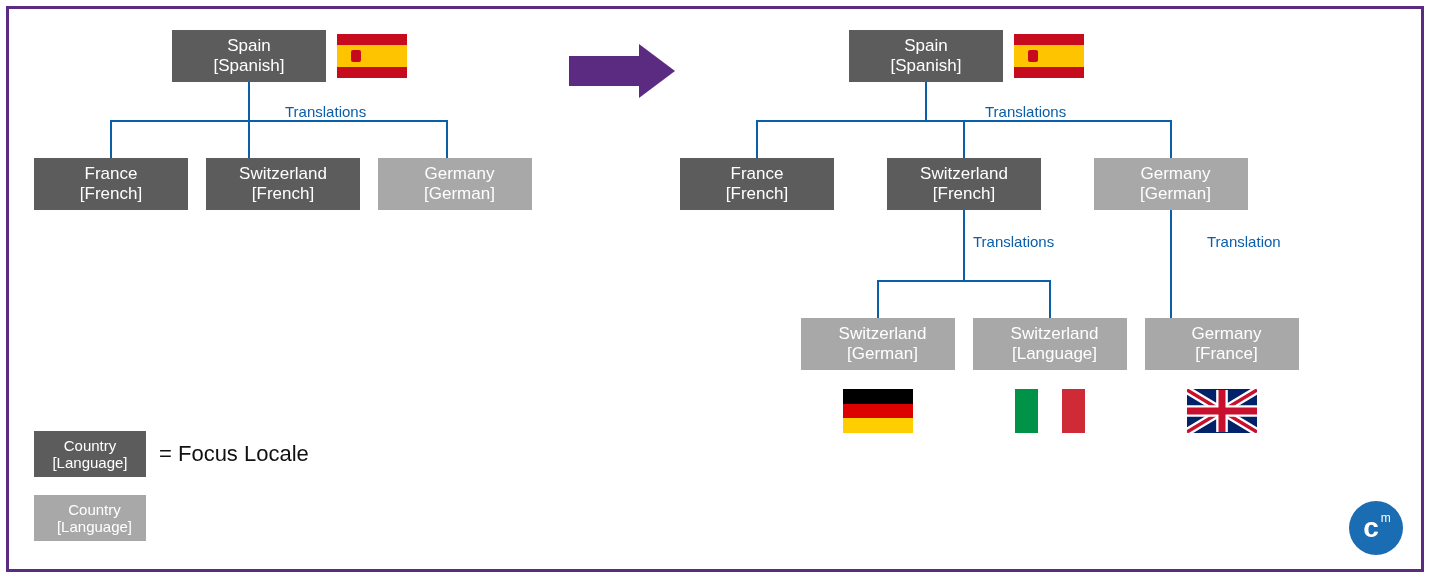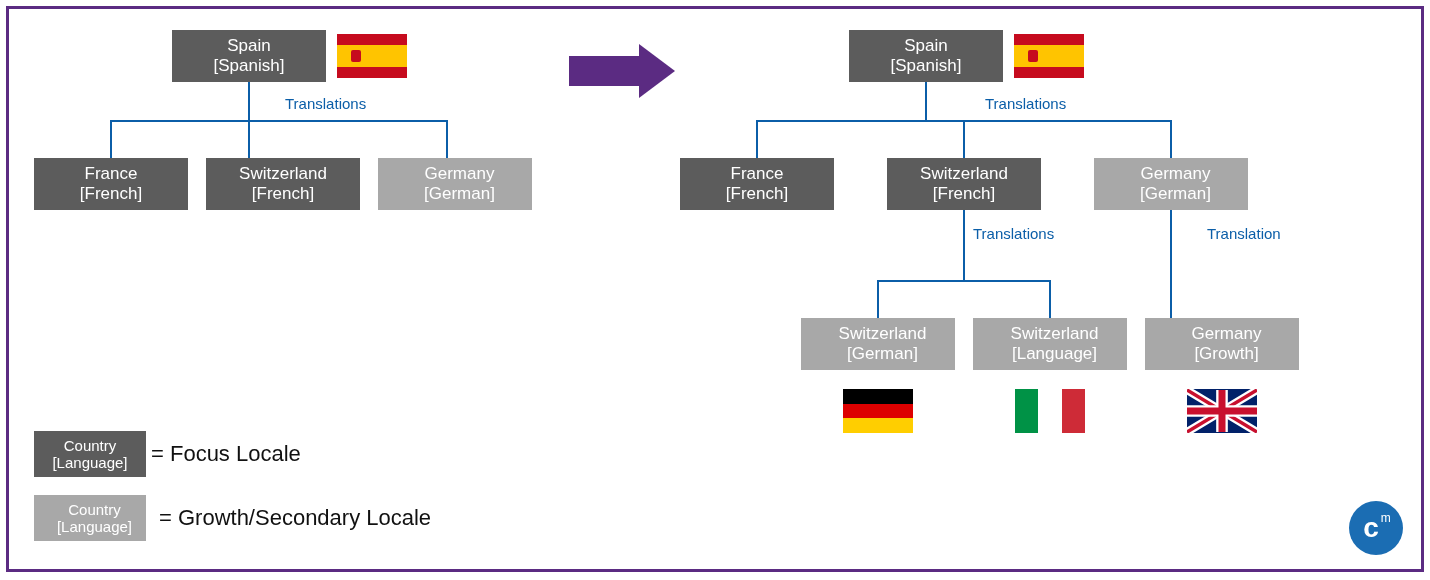--- a/index.html
+++ b/index.html
@@ -31,20 +31,21 @@
     line-height: 1.2;
   }
   .dark { background: #5c5c5c; }
   .light { background: #a8a8a8; padding-left: 9px; }
   .node .c { display:block; }
   .node .l { display:block; }
   .tlabel {
     position: absolute;
     color: #0b5ea8;
     font-size: 15px;
+    margin-top: 8px;
   }
   .conn {
     position: absolute;
     background: #0b5ea8;
   }
   .arrow {
     position: absolute;
     left: 560px;
     top: 35px;
     width: 0; height: 0;
@@ -209,45 +210,44 @@
   <div class="node light" style="left:964px; top:309px;">
     <span class="c">Switzerland</span>
     <span class="l">[Language]</span>
   </div>
 
   <div class="conn" style="left:1161px; top:201px; width:2px; height:108px;"></div>
   <div class="tlabel" style="left:1198px; top:216px;">Translation</div>
 
   <div class="node light" style="left:1136px; top:309px;">
     <span class="c">Germany</span>
-    <span class="l">[Growth]</span>
+    <span class="l">[France]</span>
   </div>
 
   <div class="flag flag-de" style="left:834px; top:380px;"></div>
   <div class="flag flag-it" style="left:1006px; top:380px;"></div>
   <div class="flag flag-uk" style="left:1178px; top:380px;">
     <svg viewBox="0 0 60 36">
       <rect width="60" height="36" fill="#012169"></rect>
       <path d="M0,0 L60,36 M60,0 L0,36" stroke="#fff" stroke-width="7"></path>
       <path d="M0,0 L60,36 M60,0 L0,36" stroke="#C8102E" stroke-width="3"></path>
       <path d="M30,0 V36 M0,18 H60" stroke="#fff" stroke-width="10"></path>
       <path d="M30,0 V36 M0,18 H60" stroke="#C8102E" stroke-width="6"></path>
     </svg>
   </div>
 
   <div class="legend-box dark" style="left:25px; top:422px;">
     <span>Country</span>
     <span>[Language]</span>
   </div>
-  <div class="legend-label" style="left:142px; top:432px;">= Focus Locale</div>
+  <div class="legend-label" style="left:150px; top:432px;">= Focus Locale</div>
 
   <div class="legend-box light" style="left:25px; top:486px;">
     <span>Country</span>
     <span>[Language]</span>
   </div>
-  <div class="legend-label" style="left:150px; top:496px;">= Growth/Secondary Locale</div>
 
   <div class="logo">
     <span>c</span>
       <sup>m</sup>
   </div>
 
 </div>
 
 </body></html>

